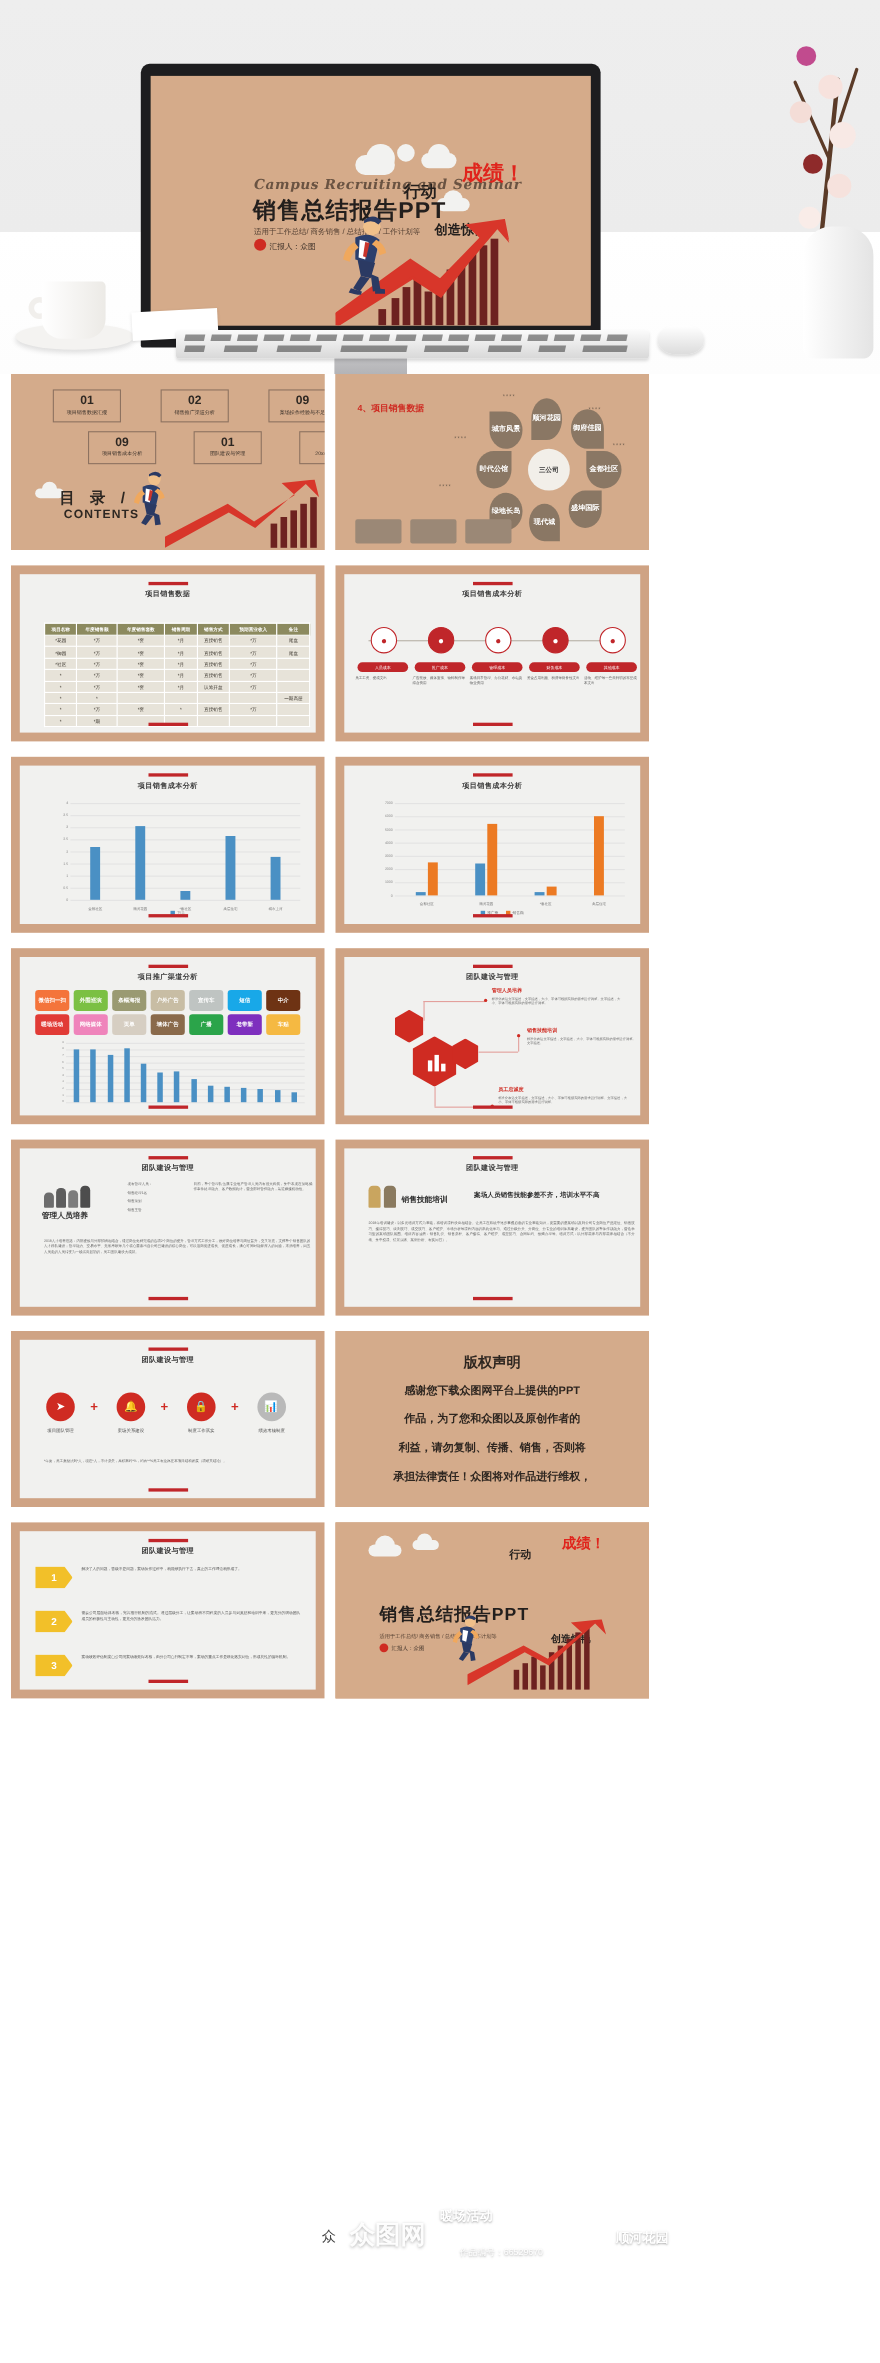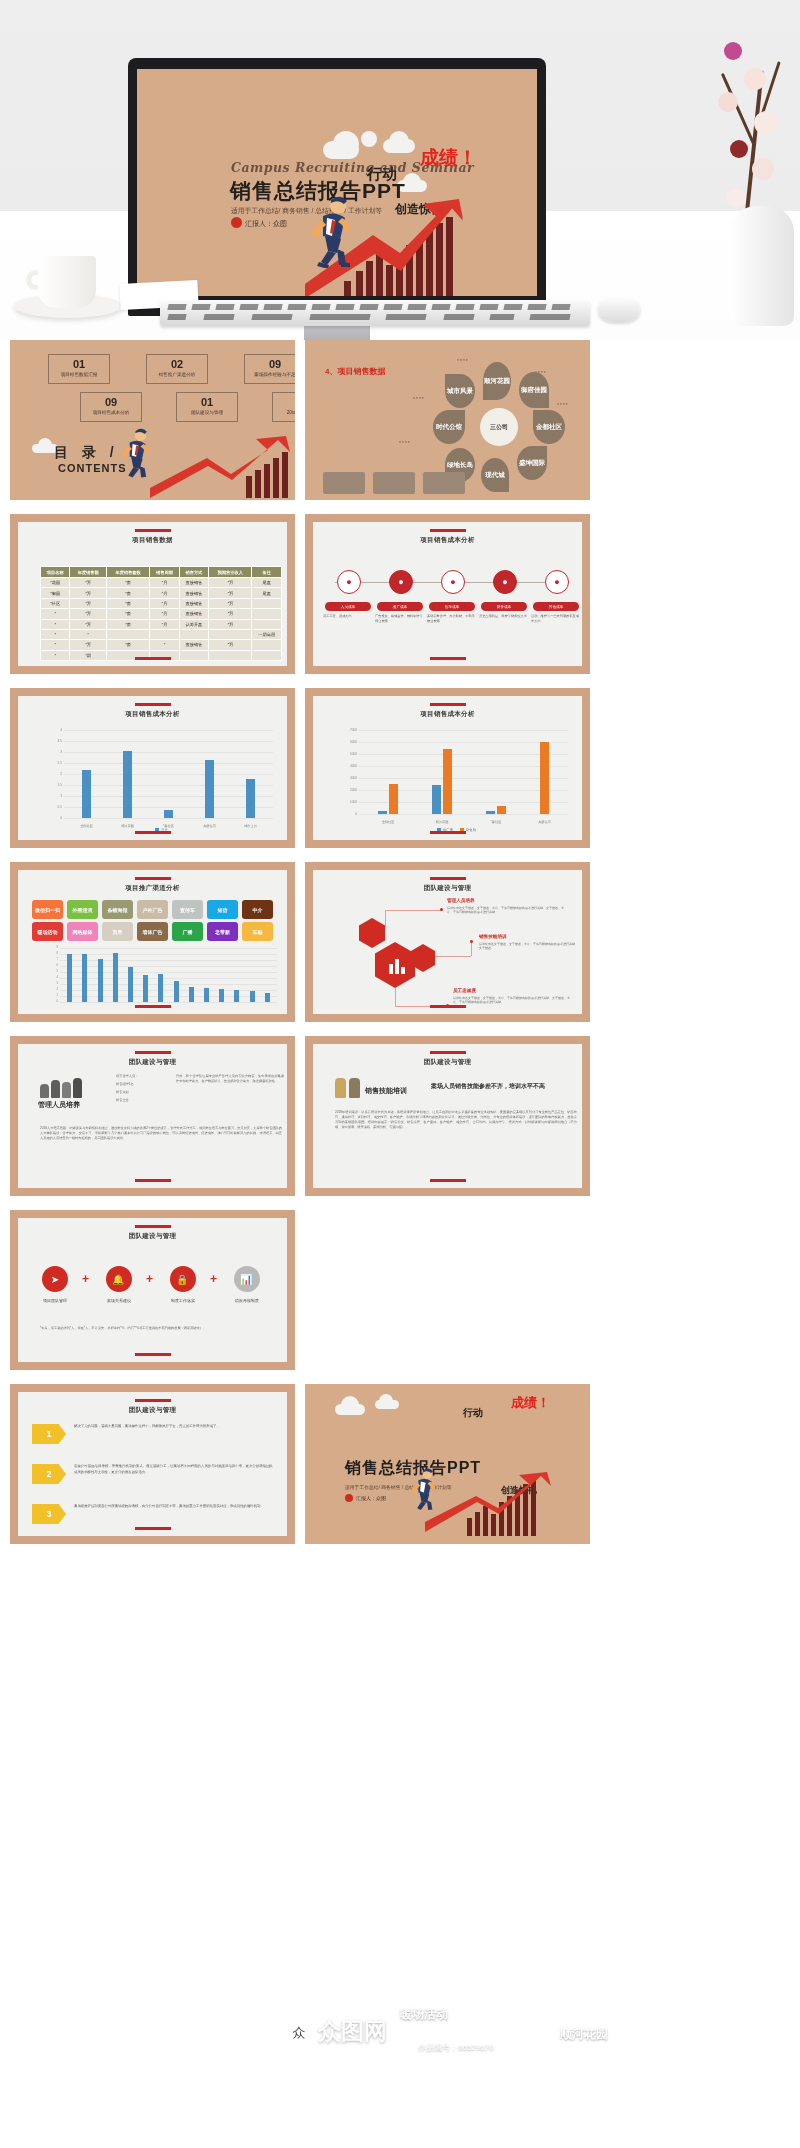--- a/index.html
+++ b/index.html
@@ -815,20 +815,29 @@
         <div class="plus" style="left:192px;top:54px;">+</div>
 
         <div class="circ grey" style="left:216px;top:48px;">📊</div>
         <div class="circ-lbl" style="left:206px;top:80px;">绩效考核制度</div>
 
         <div class="p-body" style="left:22px;top:108px;width:242px;">*年度，员工激励法到*人，现在*人，不计流失，离职率约*%，约有**%员工有意愿在本项目结构发展（调研其结论）。</div>
         <div class="s-rule bottom"></div>
       </div>
     </div>
 
+    <div class="slide tan">
+      <div class="slide-inner">
+        <div class="cp" style="top:18px;font-size:13px;">版权声明</div>
+        <div class="cp" style="top:44px;">感谢您下载众图网平台上提供的PPT</div>
+        <div class="cp" style="top:70px;">作品，为了您和众图以及原创作者的</div>
+        <div class="cp" style="top:96px;">利益，请勿复制、传播、销售，否则将</div>
+        <div class="cp" style="top:122px;">承担法律责任！众图将对作品进行维权，</div>
+      </div>
+    </div>
   </div>
 
   <div class="row">
     <div class="slide">
       <div class="slide-inner">
         <div class="s-rule"></div>
         <div class="s-title">团队建设与管理</div>
         <div class="arrowbox" style="top:32px;">1</div>
         <div class="arrow-txt" style="top:32px;">解决了人的问题，晋级不是问题，案场操作过程中，就能够执行下去，真正的工作理念就形成了。</div>
         <div class="arrowbox" style="top:72px;">2</div>

